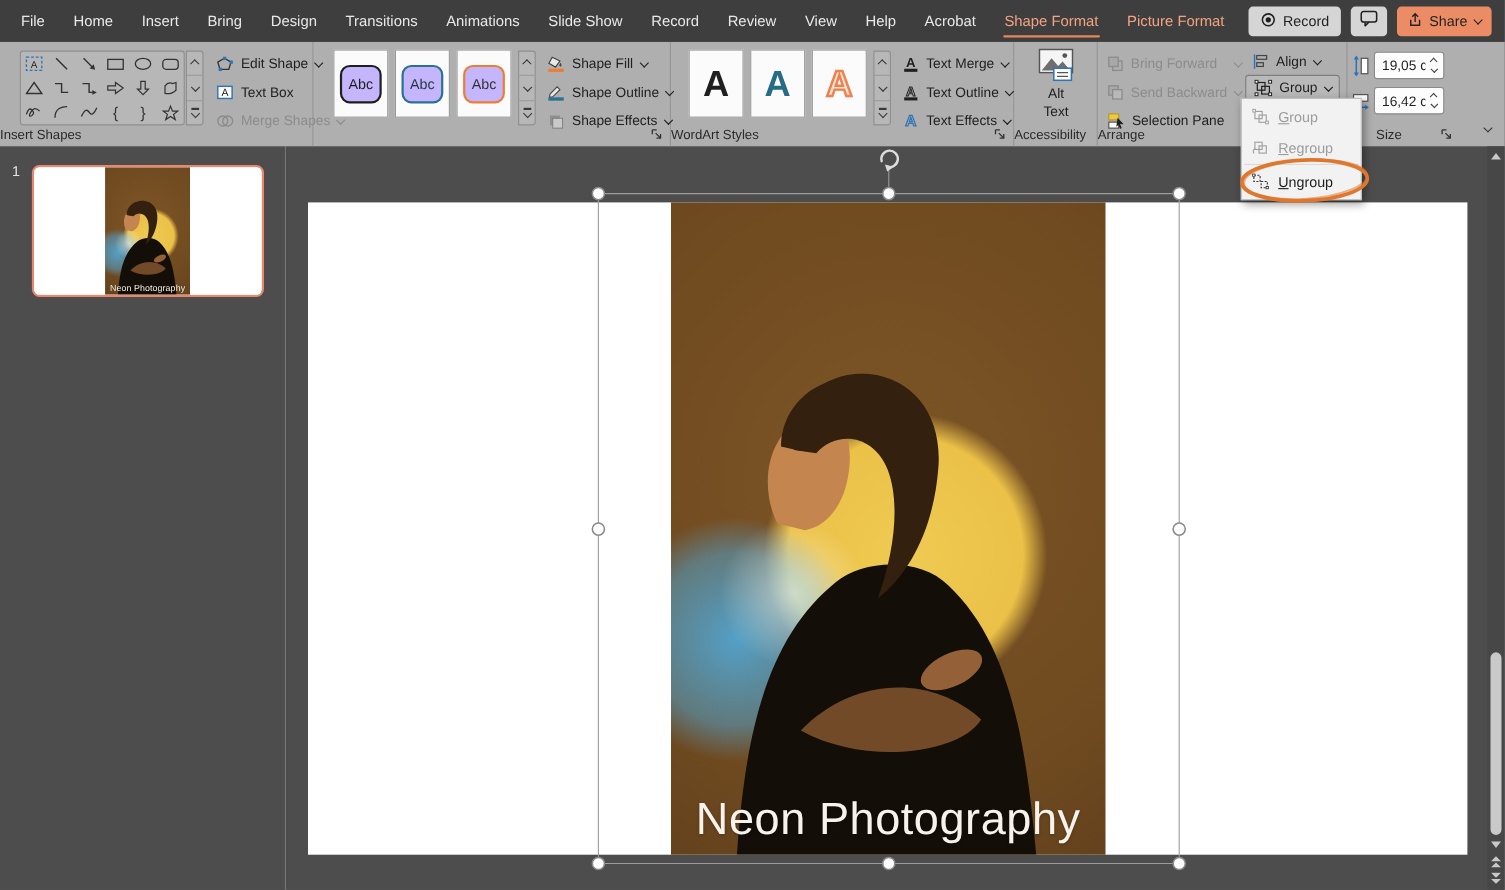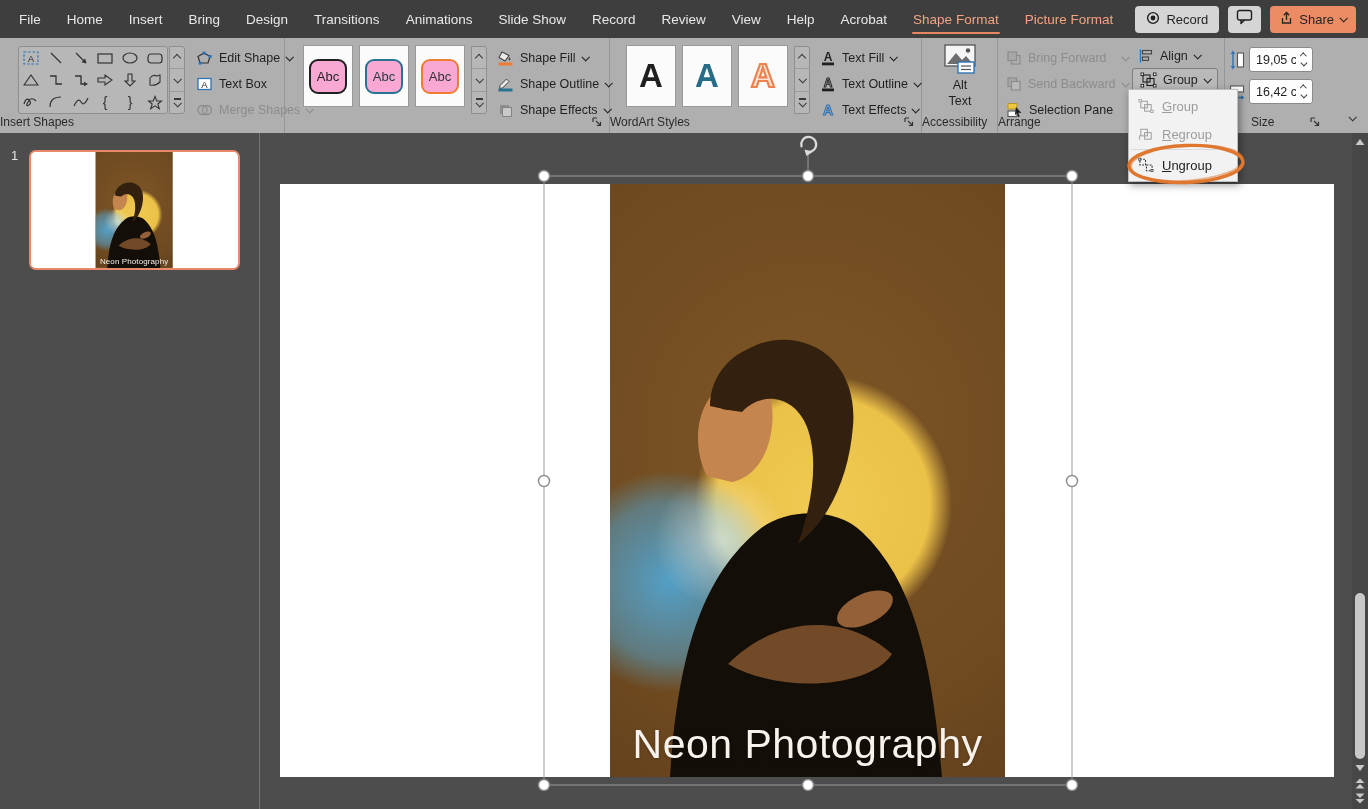--- a/index.html
+++ b/index.html
@@ -42,21 +42,21 @@
   .gal-scroll { position:absolute; top:8px; width:16px; height:68px; background:#B7B7B7; border:1px solid #8F8F8F; border-radius:0 3px 3px 0;
                 display:flex; flex-direction:column; }
   .gal-scroll > div { flex:1; display:flex; align-items:center; justify-content:center; color:#3A3A3A; border-top:1px solid #9C9C9C; flex-direction:column; gap:1px;}
   .gal-scroll > div:first-child { border-top:none; }
   .more-bar { width:7px; height:1.6px; background:currentColor; }
   #ishapes-scroll { left:169px; }
   #sstyles-scroll { left:186px; }
   #wstyles-scroll { left:184px; }
 
   .preset-tile { position:absolute; top:7px; width:50px; height:62px; background:#FBFBFB; border:1px solid #999; display:flex; align-items:center; justify-content:center; }
-  .abc-box { border:2.2px solid #1F1F1F; border-radius:9px; padding:8px 6px; font-size:13px; color:#1F1F1F; background:#f9a8d4; }
+  .abc-box { border:2.2px solid #1F1F1F; border-radius:9px; padding:8px 6px; font-size:13px; color:#1F1F1F; background:#c4b5fd; }
   .abc-teal { border-color:#2A7291; color:#1F3742; }
   .abc-orange { border-color:#ED7D31; color:#333; }
   .wa { font-size:33px; font-weight:bold; }
   .wa-black { color:#1F1F1F; }
   .wa-teal { color:#266C86; }
   .wa-orange { color:#FBE3D2; -webkit-text-stroke:2.2px #ED8150; text-shadow:0 1px 1px rgba(0,0,0,.15); }
 
   .alt-btn { position:absolute; left:9px; top:5px; width:58px; height:74px; display:flex; flex-direction:column; align-items:center; justify-content:flex-start; gap:3px; font-size:12.5px; color:#1F1F1F; text-align:center; line-height:1.25; }
   .alt-btn .albl { width:32px; }
 
@@ -366,21 +366,21 @@
       <div>
           <span class="more-bar"></span>
           <span class="cv"></span>
         </div>
     </div>
     <div class="small-btn" style="left:210px; top:8px;">
       <svg width="16" height="16" viewBox="0 0 16 16">
           <text x="8" y="11" font-size="12" font-weight="bold" text-anchor="middle" fill="#1F1F1F">A</text>
           <rect x="2" y="12.5" width="12" height="2.8" fill="#1F1F1F"></rect>
         </svg>
-      <span>Text Fill</span>
+      <span>Text Merge</span>
         <span class="cv"></span>
     </div>
     <div class="small-btn" style="left:210px; top:34px;">
       <svg width="16" height="16" viewBox="0 0 16 16">
           <text x="8" y="11" font-size="12" font-weight="bold" text-anchor="middle" fill="none" stroke="#1F1F1F" stroke-width="0.9">A</text>
           <rect x="2" y="12.5" width="12" height="2.8" fill="#1F1F1F"></rect>
         </svg>
       <span>Text Outline</span>
         <span class="cv"></span>
     </div>

